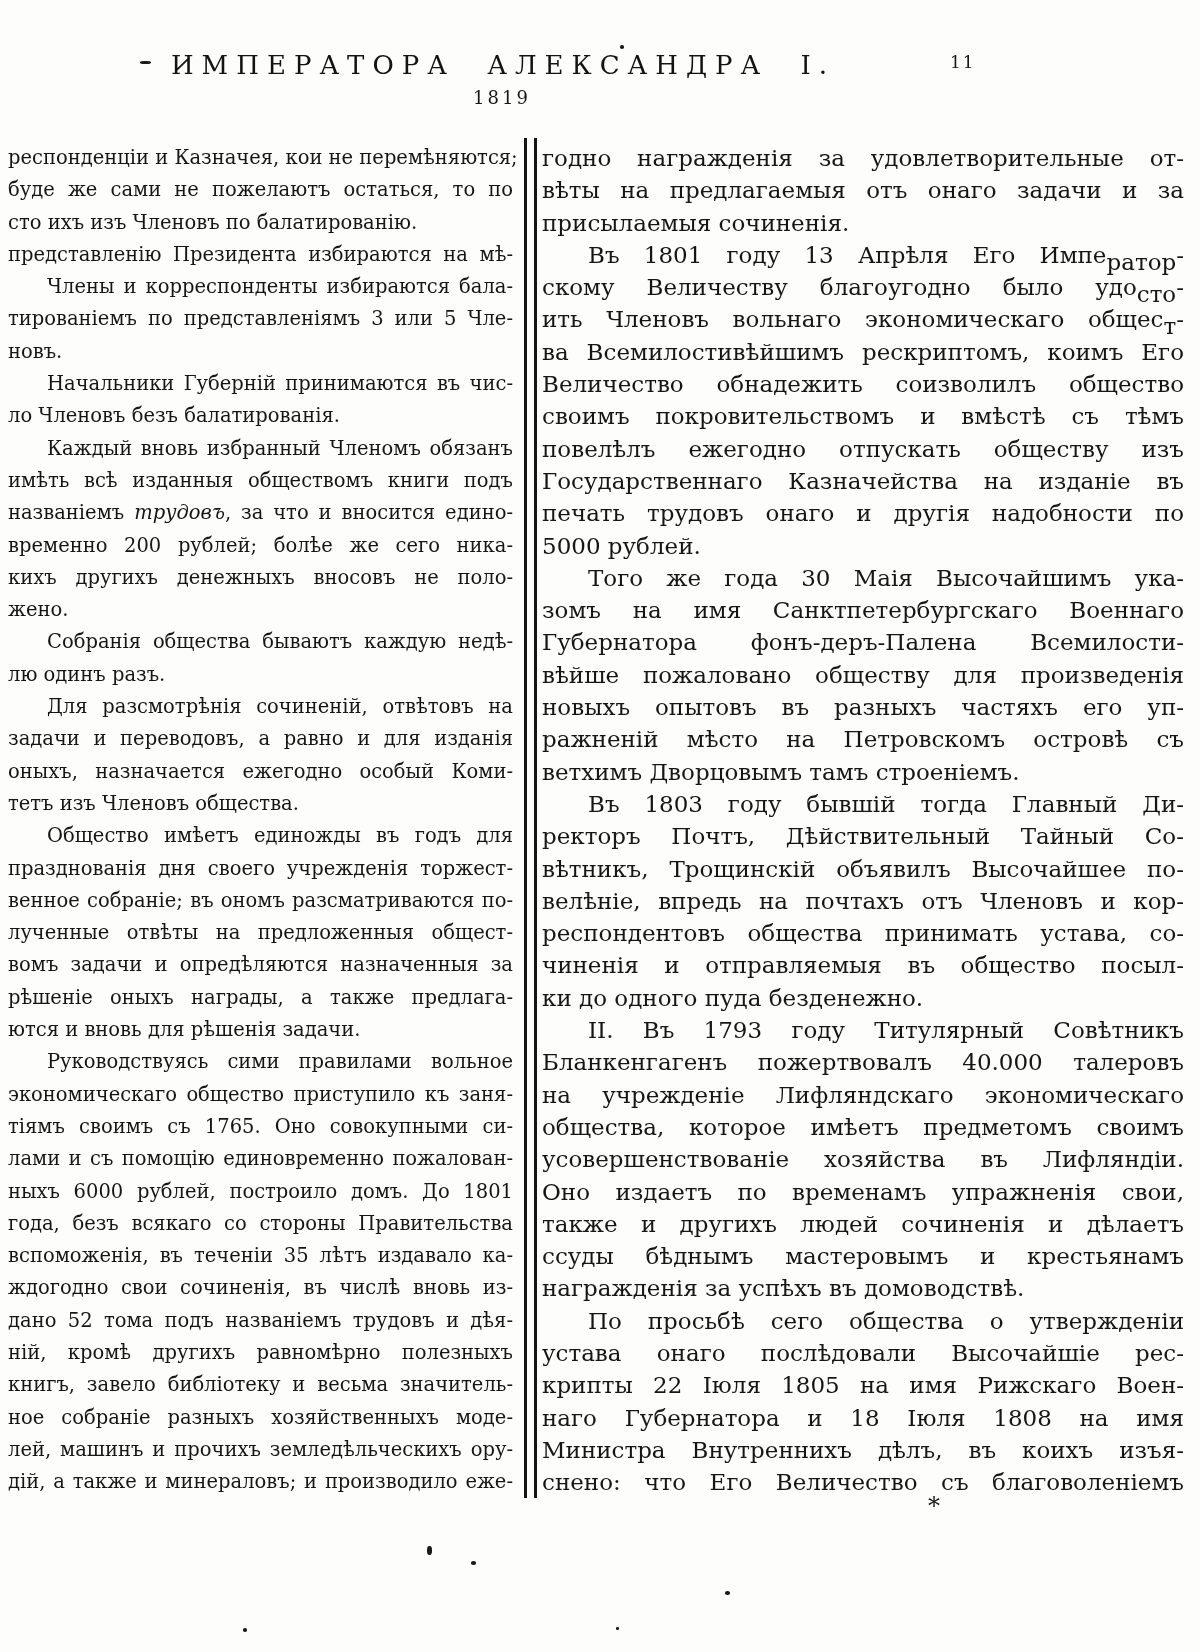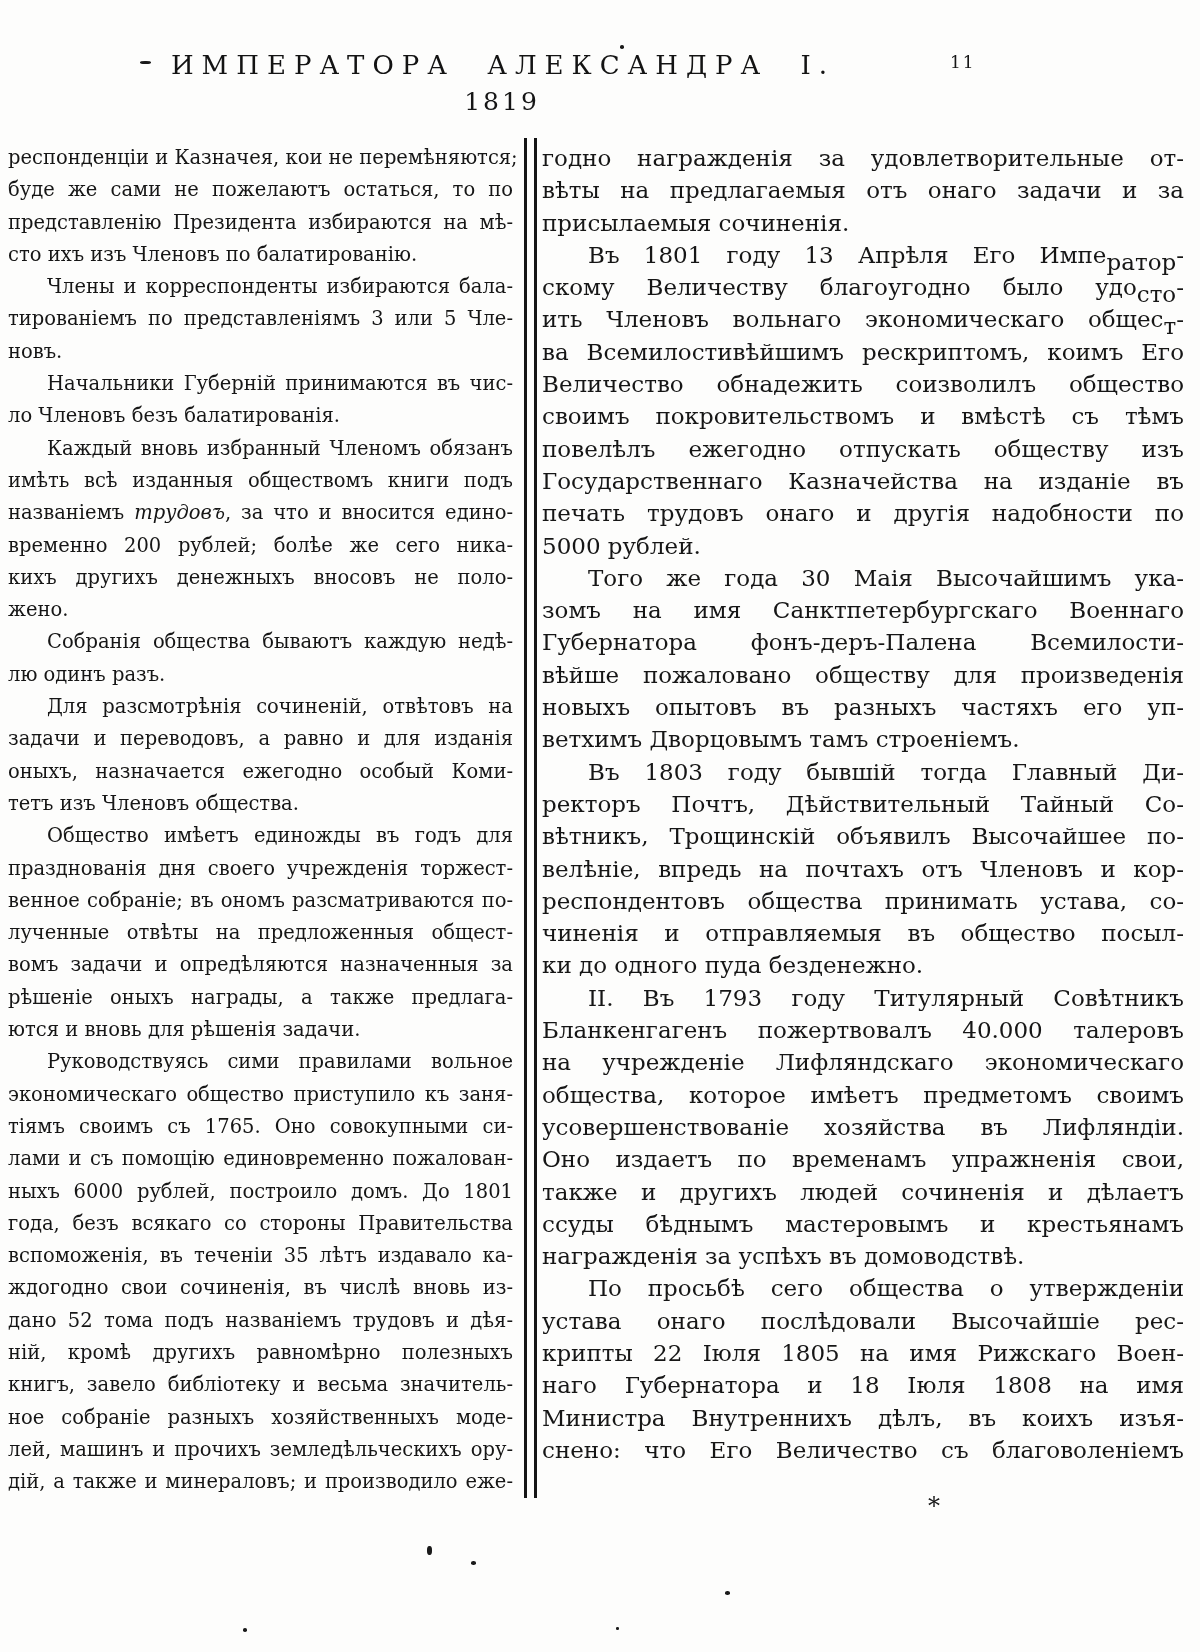--- a/index.html
+++ b/index.html
@@ -11,21 +11,21 @@
     color:#161616;
     overflow:hidden;
   }
   .hdr-title{
     position:absolute;left:503px;top:50px;transform:translateX(-50%);
     font-size:26px;letter-spacing:8px;word-spacing:16px;white-space:nowrap;
     color:#131313;
   }
   .hdr-year{
     position:absolute;left:502px;top:87px;transform:translateX(-50%);
-    font-size:25px;letter-spacing:3px;
+    font-size:18px;letter-spacing:3px;
   }
   .hdr-pagenum{
     position:absolute;left:950px;top:52px;
     font-size:17px;letter-spacing:2px;
   }
   .col{
     position:absolute;top:142px;
     text-rendering:optimizeLegibility;
   }
   .col-left{left:8px;width:505px;font-size:19.5px;}
@@ -56,22 +56,22 @@
   <div class="hdr-title">ИМПЕРАТОРА АЛЕКСАНДРА I.</div>
   <div class="hdr-pagenum">11</div>
   <div class="hdr-year">1819</div>
 
   <div class="rule rule-a"></div>
   <div class="rule rule-b"></div>
 
   <div class="col col-left" id="col-left">
       <div class="tl">респонденціи и Казначея, кои не перемѣняются;</div>
       <div class="tl">буде же сами не пожелаютъ остаться, то по</div>
+      <div class="tl rag">сто ихъ изъ Членовъ по балатированію.</div>
       <div class="tl">представленію Президента избираются на мѣ-</div>
-      <div class="tl rag">сто ихъ изъ Членовъ по балатированію.</div>
       <div class="tl ind">Члены и корреспонденты избираются бала-</div>
       <div class="tl">тированіемъ по представленіямъ 3 или 5 Чле-</div>
       <div class="tl rag">новъ.</div>
       <div class="tl ind">Начальники Губерній принимаются въ чис-</div>
       <div class="tl rag">ло Членовъ безъ балатированія.</div>
       <div class="tl ind">Каждый вновь избранный Членомъ обязанъ</div>
       <div class="tl">имѣть всѣ изданныя обществомъ книги подъ</div>
       <div class="tl">названіемъ <i>трудовъ</i>, за что и вносится едино-</div>
       <div class="tl">временно 200 рублей; болѣе же сего ника-</div>
       <div class="tl">кихъ другихъ денежныхъ вносовъ не поло-</div>
@@ -116,20 +116,21 @@
       <div class="tl">своимъ покровительствомъ и вмѣстѣ съ тѣмъ</div>
       <div class="tl">повелѣлъ ежегодно отпускать обществу изъ</div>
       <div class="tl">Государственнаго Казначейства на изданіе въ</div>
       <div class="tl">печать трудовъ онаго и другія надобности по</div>
       <div class="tl rag">5000 рублей.</div>
       <div class="tl ind">Того же года 30 Маія Высочайшимъ ука-</div>
       <div class="tl">зомъ на имя Санктпетербургскаго Военнаго</div>
       <div class="tl">Губернатора фонъ-деръ-Палена Всемилости-</div>
       <div class="tl">вѣйше пожаловано обществу для произведенія</div>
       <div class="tl">новыхъ опытовъ въ разныхъ частяхъ его уп-</div>
+      <div class="tl">ражненій мѣсто на Петровскомъ островѣ съ</div>
       <div class="tl rag">ветхимъ Дворцовымъ тамъ строеніемъ.</div>
       <div class="tl ind">Въ 1803 году бывшій тогда Главный Ди-</div>
       <div class="tl">ректоръ Почтъ, Дѣйствительный Тайный Со-</div>
       <div class="tl">вѣтникъ, Трощинскій объявилъ Высочайшее по-</div>
       <div class="tl">велѣніе, впредь на почтахъ отъ Членовъ и кор-</div>
       <div class="tl">респондентовъ общества принимать устава, со-</div>
       <div class="tl">чиненія и отправляемыя въ общество посыл-</div>
       <div class="tl rag">ки до одного пуда безденежно.</div>
       <div class="tl ind">II. Въ 1793 году Титулярный Совѣтникъ</div>
       <div class="tl">Бланкенгагенъ пожертвовалъ 40.000 талеровъ</div>

